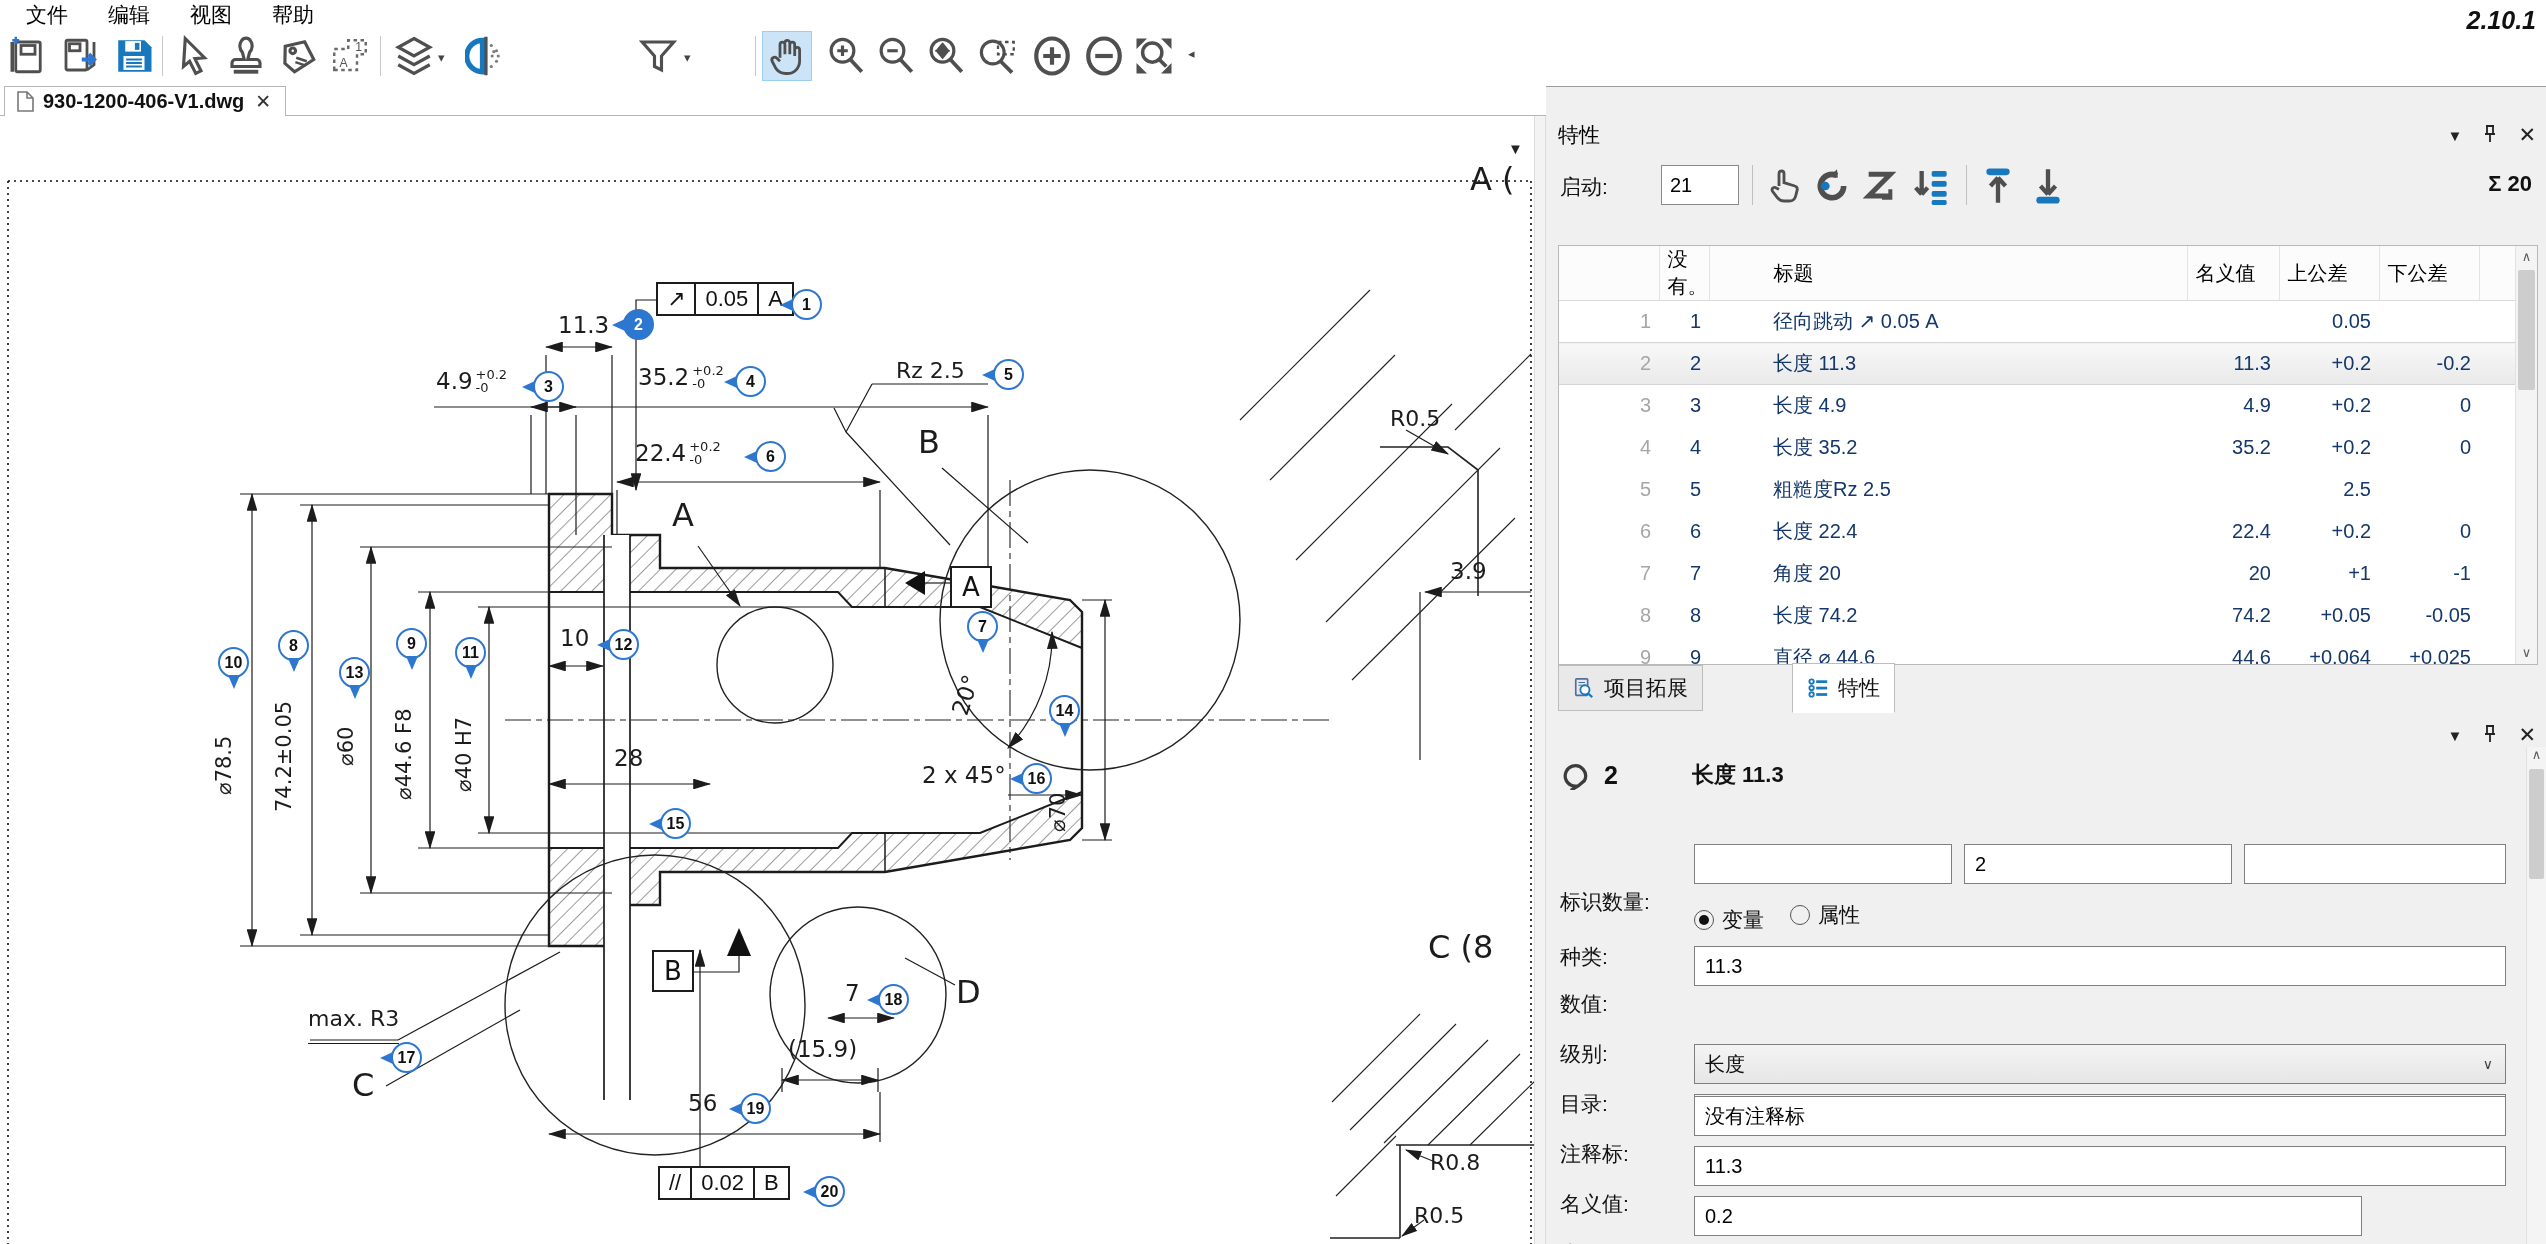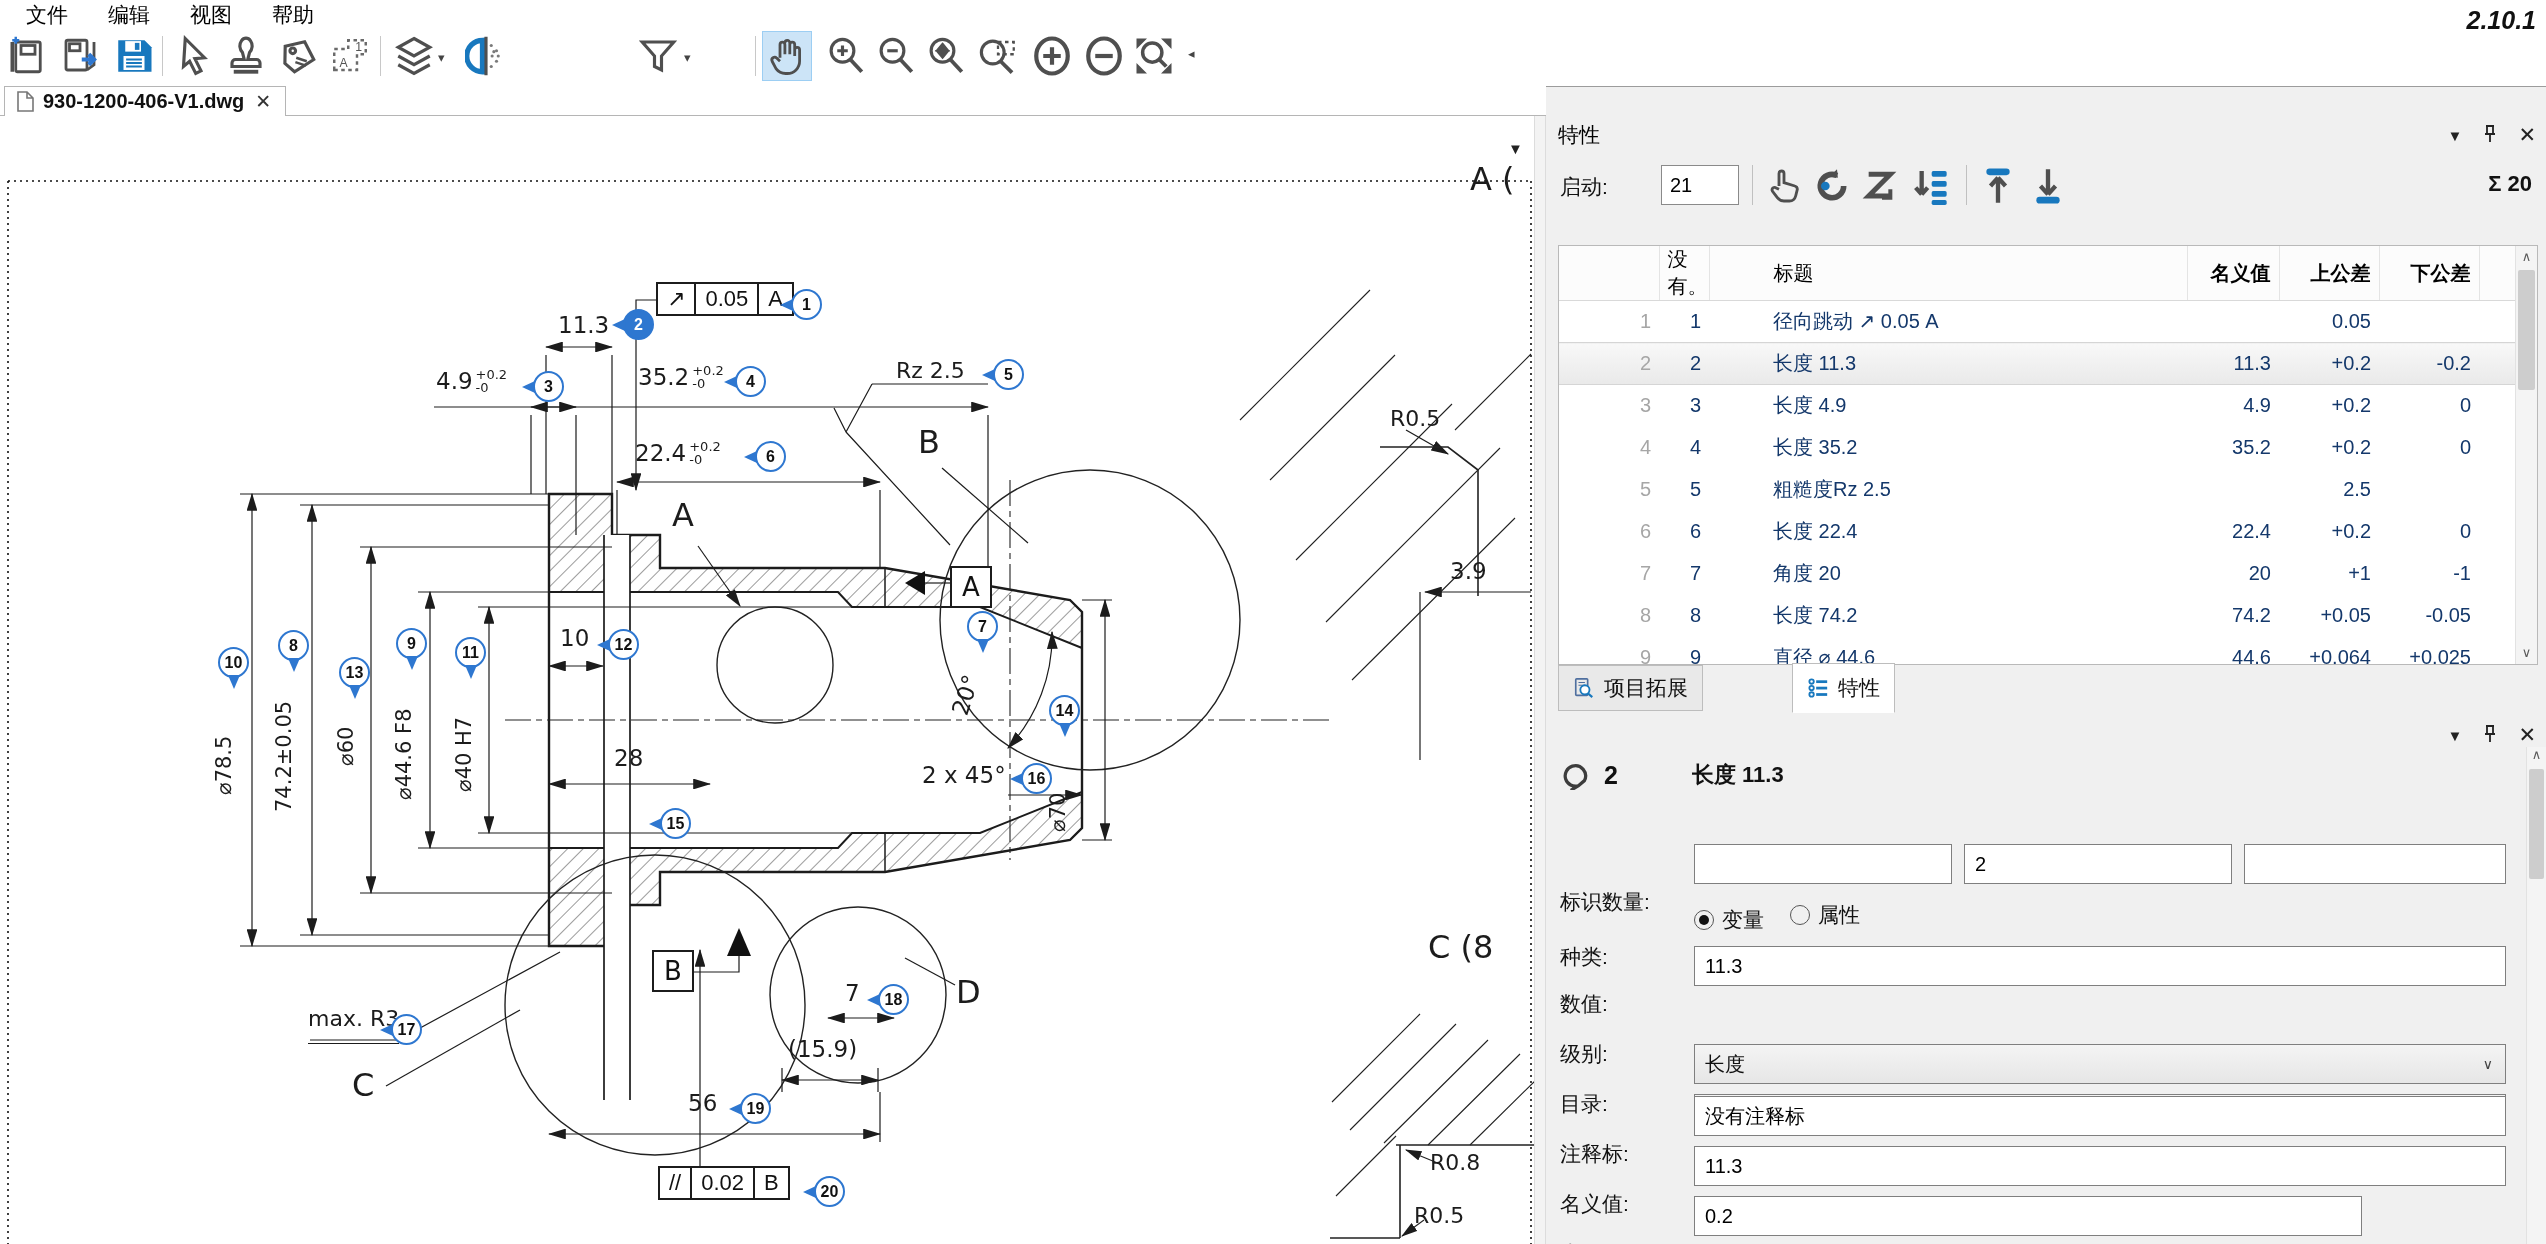--- a/index.html
+++ b/index.html
@@ -62,21 +62,21 @@
   #start-label { position:absolute; left:14px; top:86px; font-size:21px; }
 
   
   #proptable { position:absolute; left:12px; top:158px; width:980px; height:420px; background:#fff; border:1px solid #b9b9b9; overflow:hidden; }
   #proptable table { border-collapse:collapse; width:958px; table-layout:fixed; font-size:20px; }
   #proptable th { font-weight:normal; color:#000; height:32px; border-bottom:1px solid #d9d9d9; border-left:1px solid #e4e4e4; background:#fcfcfc; text-align:left; padding:0 8px; }
   #proptable th:first-child { border-left:none; }
   #proptable td { height:42px; padding:0 8px; color:#14386b; white-space:nowrap; overflow:hidden; }
   #proptable .cidx { color:#a6a6a6; text-align:right; }
   #proptable .num { text-align:right; }
-  #proptable th.num { text-align:right;font-weight:bold; }
+  #proptable th.num { text-align:left; }
   #proptable tr.sel td { background:linear-gradient(#f8f8f8,#e9e9e9); border-top:1px solid #d5d5d5; border-bottom:1px solid #d5d5d5; }
   .vscroll { position:absolute; top:0; right:0; width:22px; background:#f4f4f4; border-left:1px solid #e2e2e2; }
   .vscroll .ar { position:absolute; left:0; width:100%; height:22px; color:#5a5a5a; font-size:13px; text-align:center; line-height:22px; }
   .vscroll .thumb { position:absolute; left:2px; width:17px; background:#cdcdcd; border-radius:2px; }
 
   
   .ltab { position:absolute; top:578px; height:46px; display:flex; align-items:center; gap:9px; padding:0 14px; font-size:21px; border:1px solid #bdbdbd; }
   #ltab-ext { left:12px; background:#e9e9e9; }
   #ltab-char { background:#fff; border-bottom:1px solid #fff; height:50px; top:576px; }
 
@@ -430,21 +430,21 @@
     <div class="bal down" style="left: 967px; top: 611px;">7</div>
     <div class="bal down" style="left: 278px; top: 630px;">8</div>
     <div class="bal down" style="left: 396px; top: 628px;">9</div>
     <div class="bal down" style="left: 218px; top: 647px;">10</div>
     <div class="bal down" style="left: 455px; top: 637px;">11</div>
     <div class="bal left" style="left: 608px; top: 629px;">12</div>
     <div class="bal down" style="left: 339px; top: 657px;">13</div>
     <div class="bal down" style="left: 1049px; top: 695px;">14</div>
     <div class="bal left" style="left: 660px; top: 766px; margin-top: 42px;">15</div>
     <div class="bal left" style="left: 1021px; top: 763px;">16</div>
-    <div class="bal left" style="left: 391px; top: 1014px;">17</div>
+    <div class="bal left" style="left: 391px; top: 1042px;">17</div>
     <div class="bal left" style="left: 878px; top: 984px;">18</div>
     <div class="bal left" style="left: 740px; top: 1093px;">19</div>
     <div class="bal left" style="left: 814px; top: 1176px;">20</div>
   </div>
 
 <div id="rsplit"></div>
 
 <div id="rpanel">
 
   <div class="ptitle" style="top:30px">特性</div>

